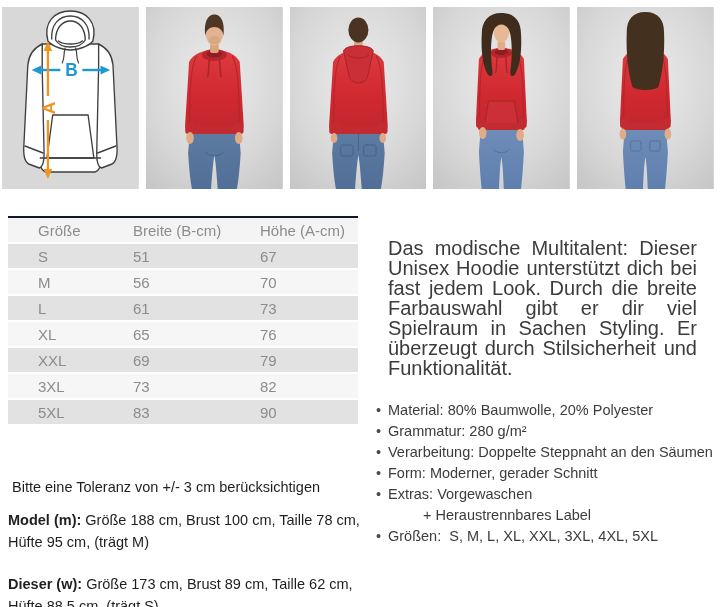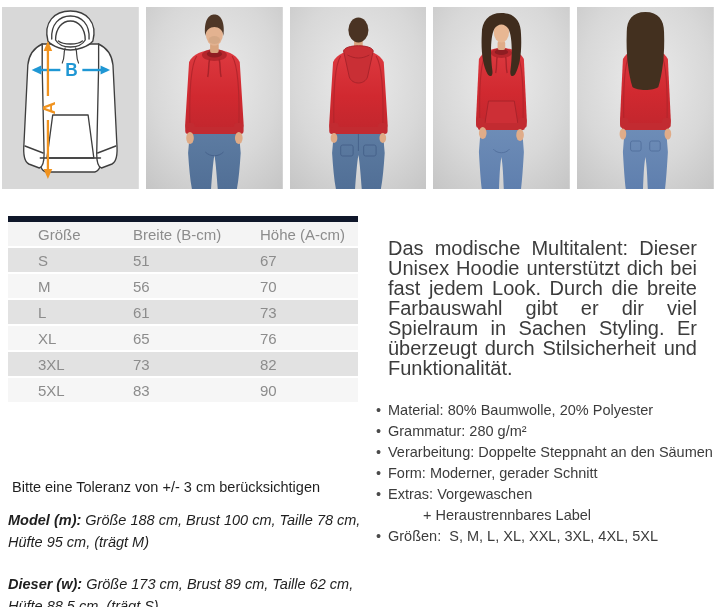--- a/index.html
+++ b/index.html
@@ -6,42 +6,42 @@
   .page{position:relative;width:720px;height:607px;background:#ffffff;overflow:hidden;
         font-family:"Liberation Sans", sans-serif;}
 
   
   .strip{position:absolute;top:7px;left:2px;width:712px;height:182px;display:flex;gap:7px;}
   .panel{flex:1;overflow:hidden;}
   .panel svg{display:block;width:100%;height:100%;}
 
   
   .size-table{position:absolute;top:216px;left:8px;width:350px;border-collapse:collapse;
-              font-size:15px;color:#8c8c8c;border-top:6px solid #0f172a;}
+              font-size:15px;color:#8c8c8c;border-top:2px solid #0f172a;}
   .size-table th,.size-table td{font-weight:normal;text-align:left;height:24px;
               border-bottom:2px solid #ffffff;vertical-align:middle;padding:0;}
   .size-table th:first-child,.size-table td:first-child{width:125px;padding-left:30px;box-sizing:border-box;}
   .size-table th:nth-child(2),.size-table td:nth-child(2){width:127px;}
   .size-table thead tr{background:#f4f4f4;}
   .size-table tbody tr:nth-child(odd){background:#e2e2e2;}
   .size-table tbody tr:nth-child(even){background:#f6f6f6;}
 
   
   .desc{position:absolute;top:222px;left:372px;width:341px;color:#3c3c3c;}
   .intro{margin:16px;font-size:20px;line-height:20px;text-align:justify;}
   .bullets{margin-top:22px;font-size:14.5px;}
   .b-row{display:flex;line-height:21px;}
   .dot{width:16px;padding-left:4px;box-sizing:border-box;color:#4a4a4a;}
   .b-text{flex:1;white-space:pre-wrap;}
   .b-cont{padding-left:51px;line-height:21px;white-space:pre-wrap;}
 
   
   .notes{position:absolute;top:473px;left:8px;width:360px;color:#1f1f1f;font-size:14.5px;}
   .tolerance{margin:4px;line-height:20px;}
-  .model{margin:12px 0 0 0;line-height:22px;font-style:italic;}
+  .model{margin:12px 0 0 0;line-height:22px;}
   .model-w{margin-top:20px;}
   .model b{font-weight:bold;}
 </style>
 </head>
 <body>
 
 <div class="page">
 
   <svg width="0" height="0" style="position:absolute" aria-hidden="true">
     <defs>
@@ -212,20 +212,25 @@
         <td>L</td>
         <td>61</td>
         <td>73</td>
       </tr>
       <tr>
         <td>XL</td>
         <td>65</td>
         <td>76</td>
       </tr>
       <tr>
+        <td>XXL</td>
+        <td>69</td>
+        <td>79</td>
+      </tr>
+      <tr>
         <td>3XL</td>
         <td>73</td>
         <td>82</td>
       </tr>
       <tr>
         <td>5XL</td>
         <td>83</td>
         <td>90</td>
       </tr>
     </tbody>

